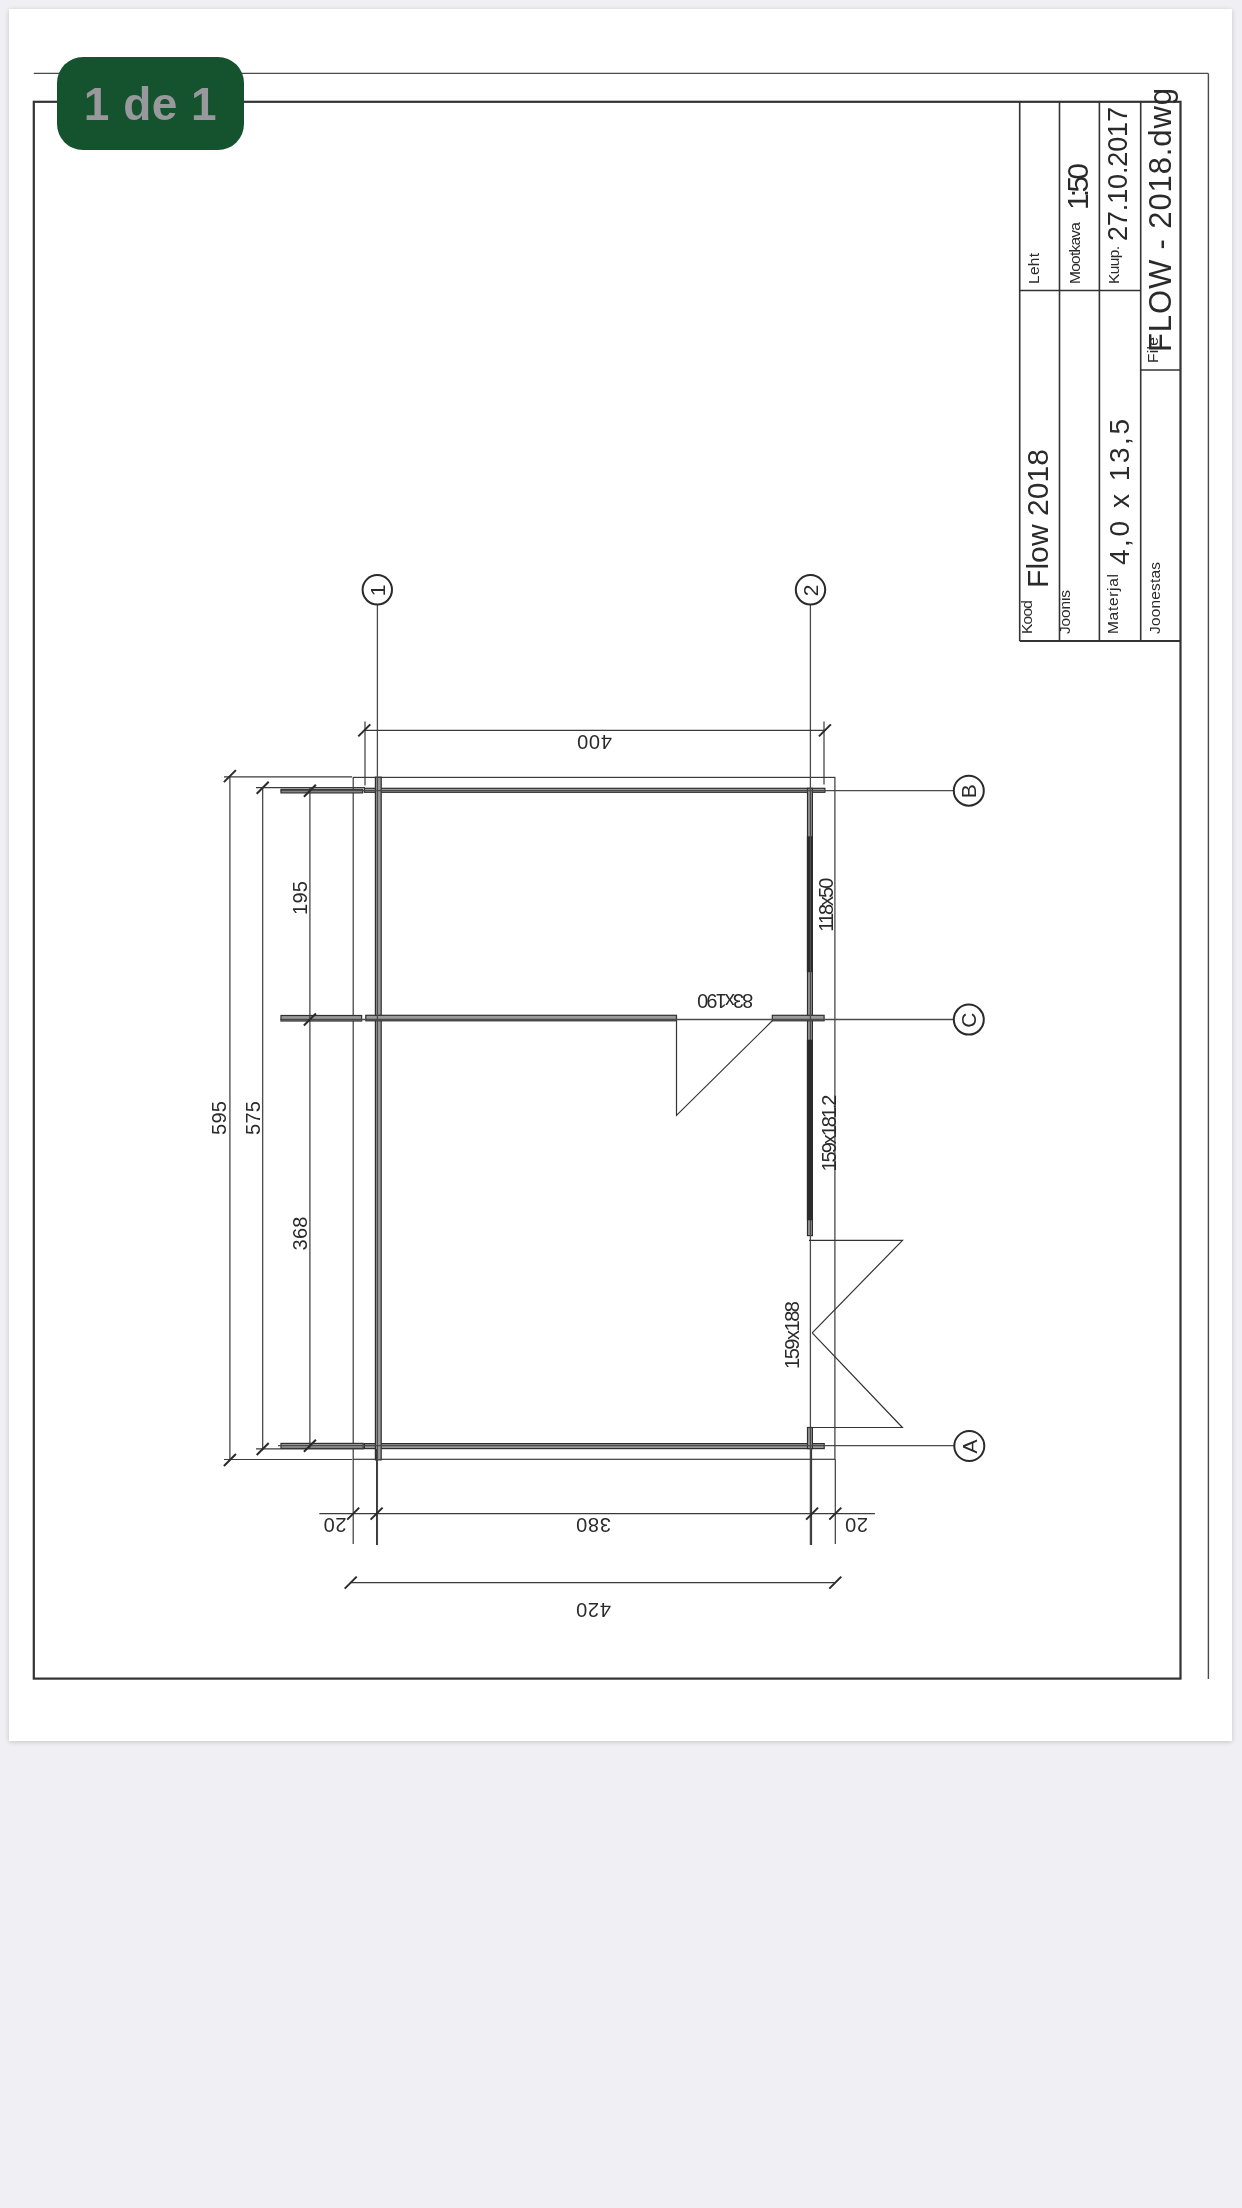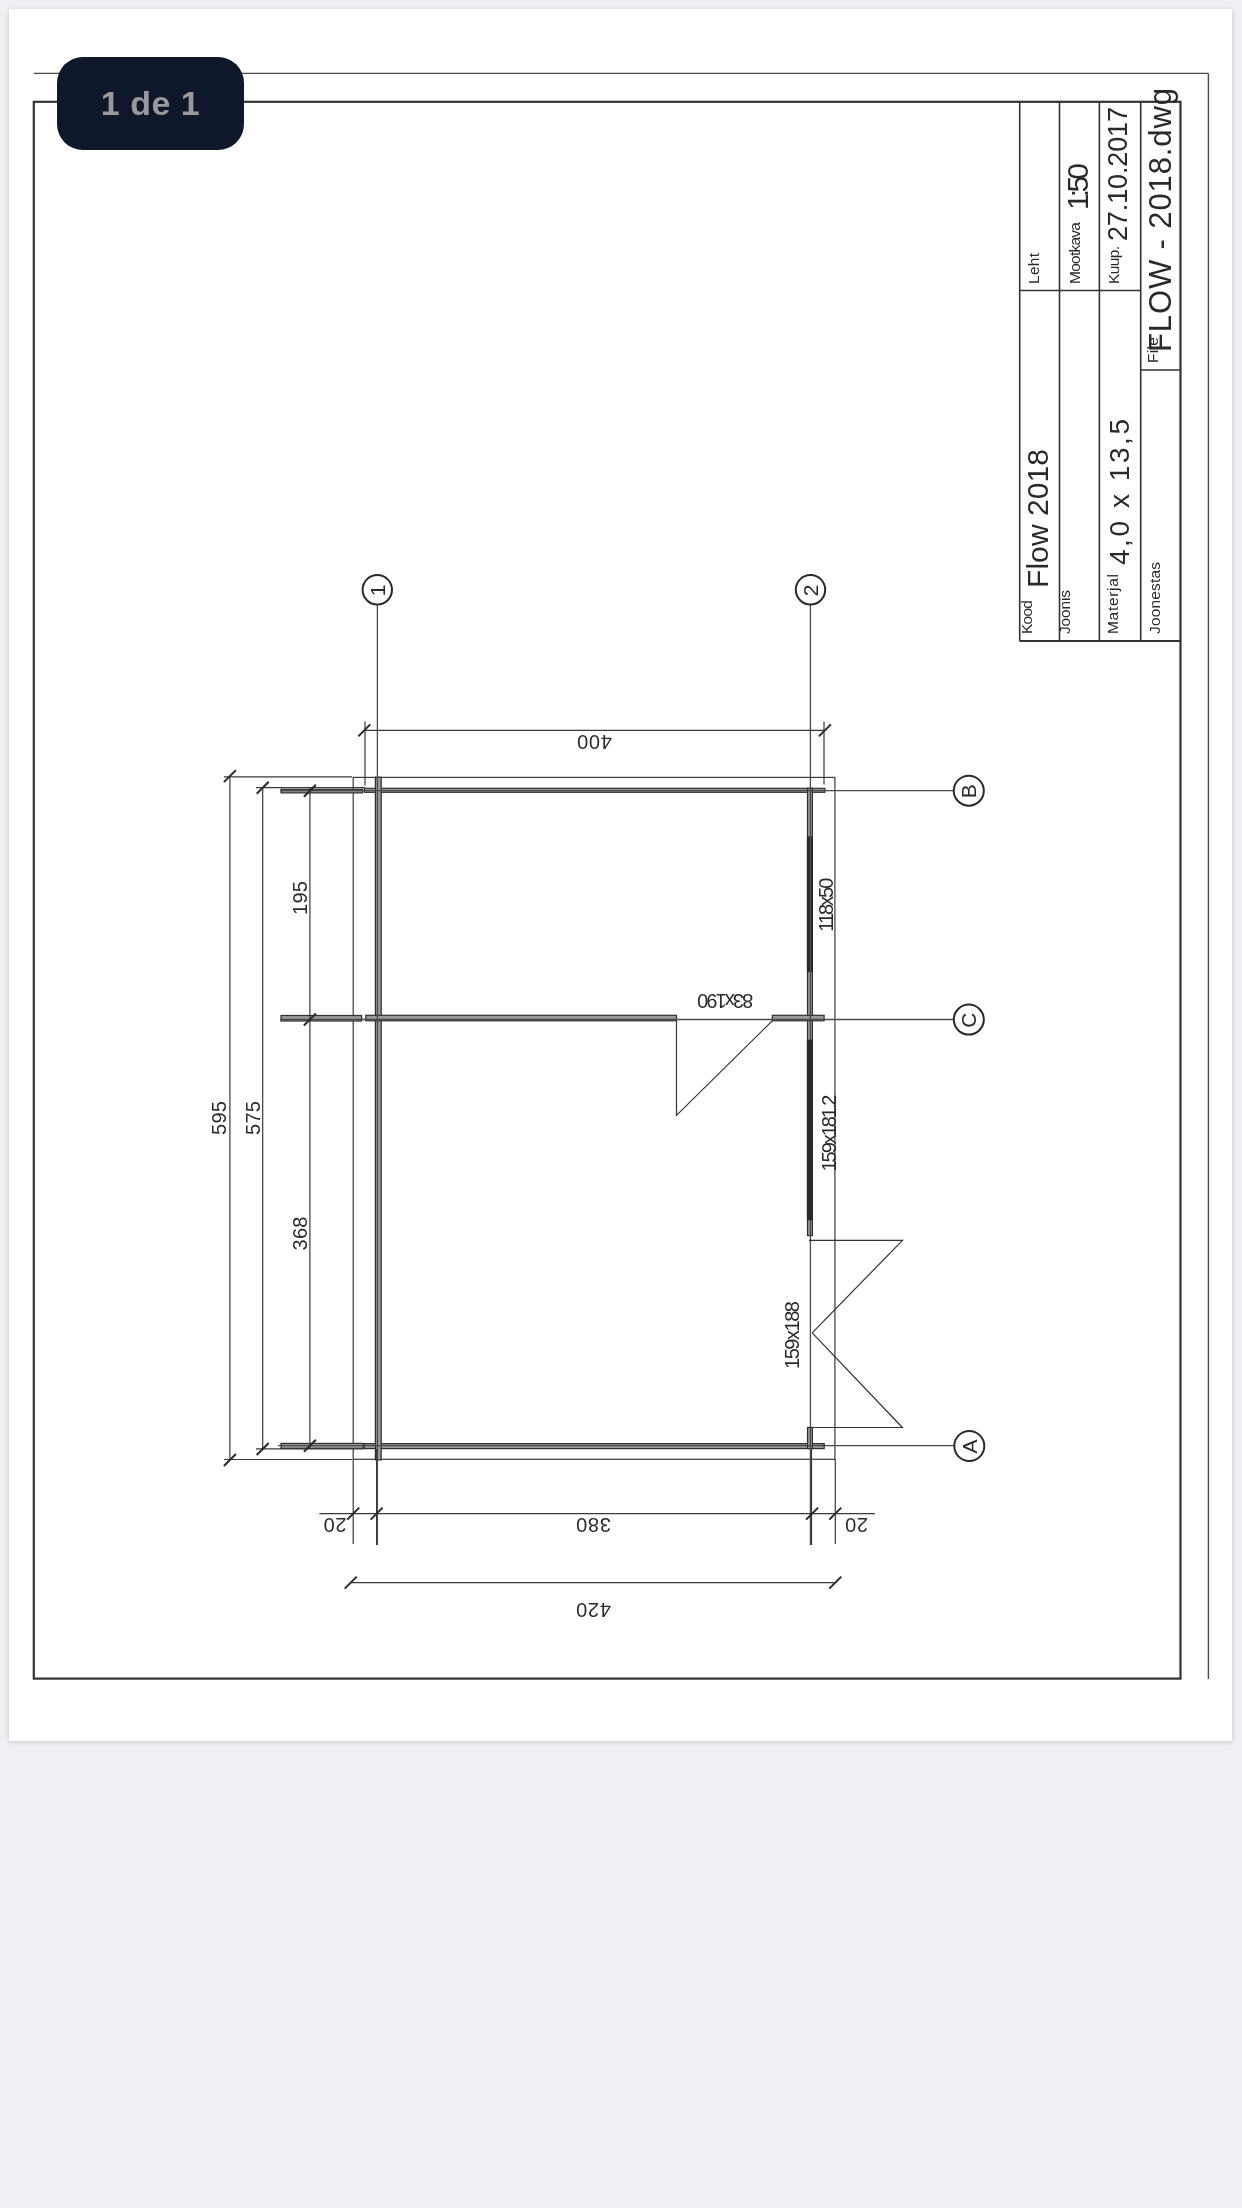--- a/index.html
+++ b/index.html
@@ -1,22 +1,22 @@
 <!DOCTYPE html>
 <html><head>
 <meta charset="utf-8">
 <style>
 html,body{margin:0;padding:0;}
 body{width:1242px;height:2208px;background:#efeff4;position:relative;overflow:hidden;
   font-family:"Liberation Sans",sans-serif;}
 #page{position:absolute;left:9px;top:9px;width:1223px;height:1732px;background:#ffffff;
   box-shadow:0 1px 5px rgba(0,0,0,0.18);}
 #badge{position:absolute;left:57px;top:57px;width:187px;height:93px;border-radius:26px;
-  background:#0f172a;display:flex;align-items:center;justify-content:center;
-  font-size:34px;font-weight:700;color:#98989d;letter-spacing:0.5px;}
+  background:#14532d;display:flex;align-items:center;justify-content:center;
+  font-size:46px;font-weight:700;color:#98989d;letter-spacing:0.5px;}
 svg{position:absolute;left:0;top:0;}
 text{font-family:"Liberation Sans",sans-serif;fill:#2a2a2a;}
 </style>
 </head>
 <body>
 <div id="page"></div>
 <svg width="1242" height="2208" viewBox="0 0 1242 2208">
 
   <line x1="33.8" y1="73.4" x2="1208.4" y2="73.4" stroke="#4a4a4a" stroke-width="1.4"></line>
   <line x1="1208.4" y1="73.4" x2="1208.4" y2="1679" stroke="#4a4a4a" stroke-width="1.4"></line>

